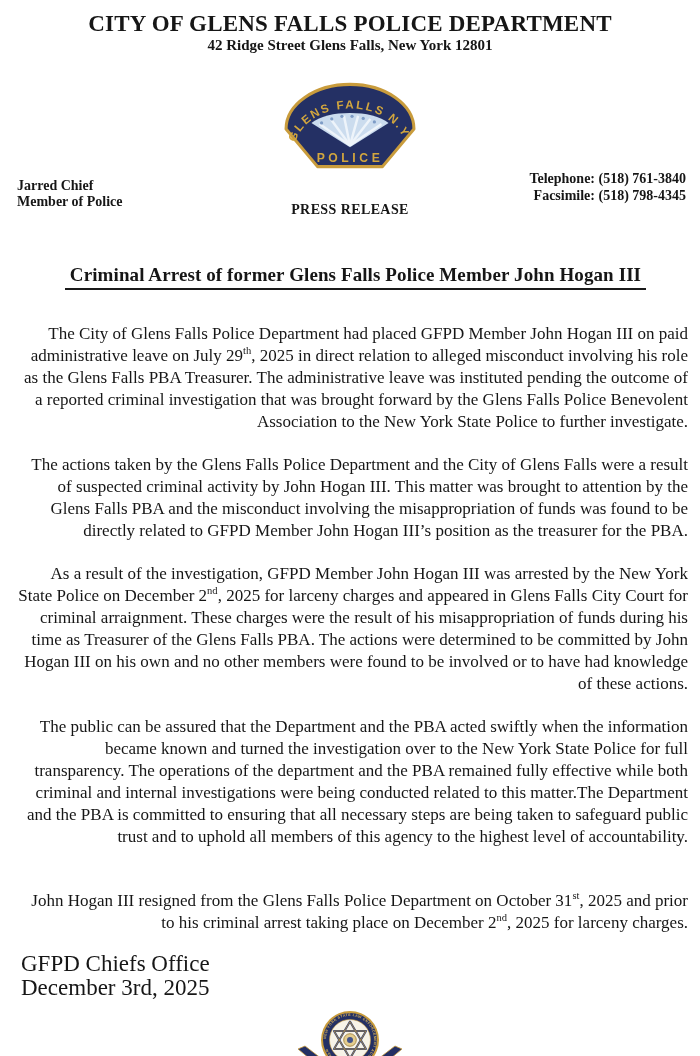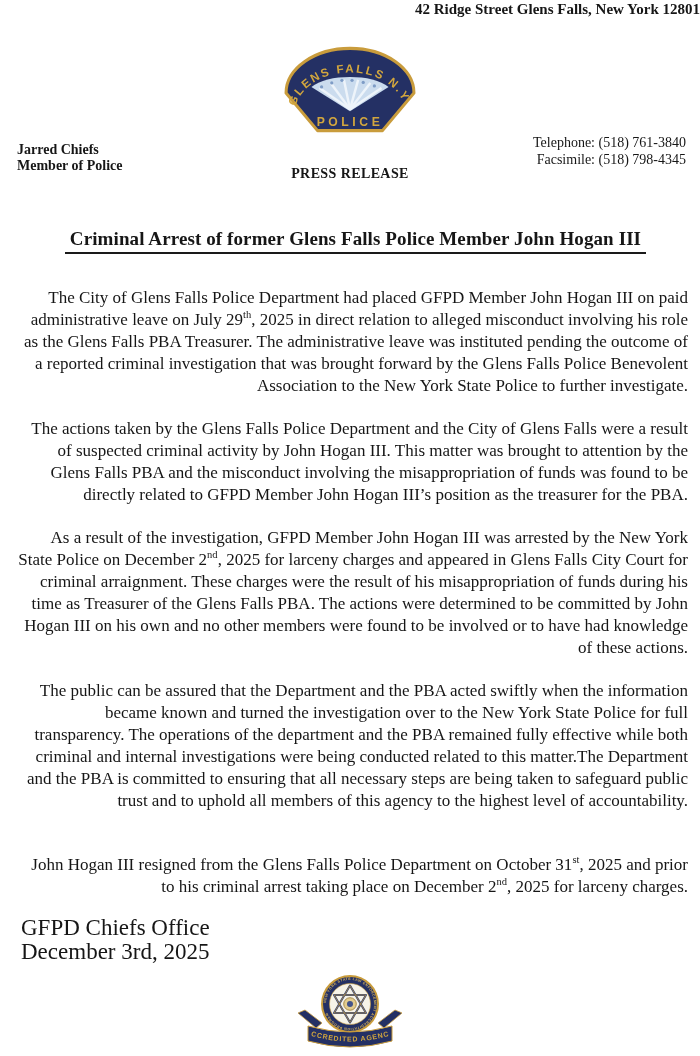--- a/index.html
+++ b/index.html
@@ -15,21 +15,21 @@
   
   .dept-title{
     margin:11px 0 0 0;
     text-align:center;
     font-size:23px;
     font-weight:bold;
     letter-spacing:0.2px;
     line-height:25px;
   }
   .dept-address{
-    text-align:right;
+    text-align:center;
     font-size:15px;
     font-weight:bold;
     line-height:18px;
   }
   .patch-wrap{
     text-align:center;
     margin-top:26px;
     line-height:0;
   }
   .patch-wrap svg text{ font-family:"Liberation Sans", sans-serif; }
@@ -42,21 +42,21 @@
     left:17px; top:8px;
     font-size:14px;
     font-weight:bold;
     line-height:16px;
   }
   .contact-right{
     position:absolute;
     right:14px; top:0;
     text-align:right;
     font-size:14px;
-    font-weight:normal;
+    font-weight:bold;
     line-height:17px;
   }
   .press-release{
     position:absolute;
     left:0; right:0; top:32px;
     text-align:center;
     font-size:14px;
     font-weight:bold;
     letter-spacing:0.4px;
   }
@@ -101,20 +101,21 @@
     margin-top:8px;
     line-height:0;
   }
   .seal-wrap svg text{ font-family:"Liberation Sans", sans-serif; }
 </style>
 </head>
 <body>
 
 <div class="page">
 
+  <h1 class="dept-title">CITY OF GLENS FALLS POLICE DEPARTMENT</h1>
   <div class="dept-address">42 Ridge Street Glens Falls, New York 12801</div>
 
   <div class="patch-wrap">
     <svg width="134" height="90" viewBox="0 0 132 88" aria-hidden="true">
       <defs>
         <path id="gfArc" d="M 14 56 A 55 42 0 0 1 118 56" fill="none"></path>
       </defs>
       <path d="M 3 48 A 63 44 0 0 1 129 48 L 98 85 L 34 85 Z" fill="#243064" stroke="#c99c3c" stroke-width="3" stroke-linejoin="round"></path>
       <path d="M 66 66 L 28 42 A 44 20 0 0 1 104 42 Z" fill="#cbdcee"></path>
       <g stroke="#f2f7fc" stroke-width="2.4" opacity="0.9">
@@ -135,21 +136,21 @@
       </g>
       <text font-size="11.5" font-weight="bold" fill="#d2a63e" letter-spacing="2">
         <textPath href="#gfArc" startOffset="50%" text-anchor="middle">GLENS FALLS N.Y.</textPath>
       </text>
       <text x="66" y="80.5" text-anchor="middle" font-size="12" font-weight="bold" letter-spacing="3.5" fill="#d2a63e">POLICE</text>
     </svg>
   </div>
 
   <div class="contact-row">
     <div class="contact-left">
-      <div>Jarred Chiefs</div>
+      <div>Jarred Chief</div>
       <div>Member of Police</div>
     </div>
     <div class="contact-right">
       <div>Telephone: (518) 761-3840</div>
       <div>Facsimile: (518) 798-4345</div>
     </div>
     <div class="press-release">PRESS RELEASE</div>
   </div>
 
   <div class="headline-wrap">

